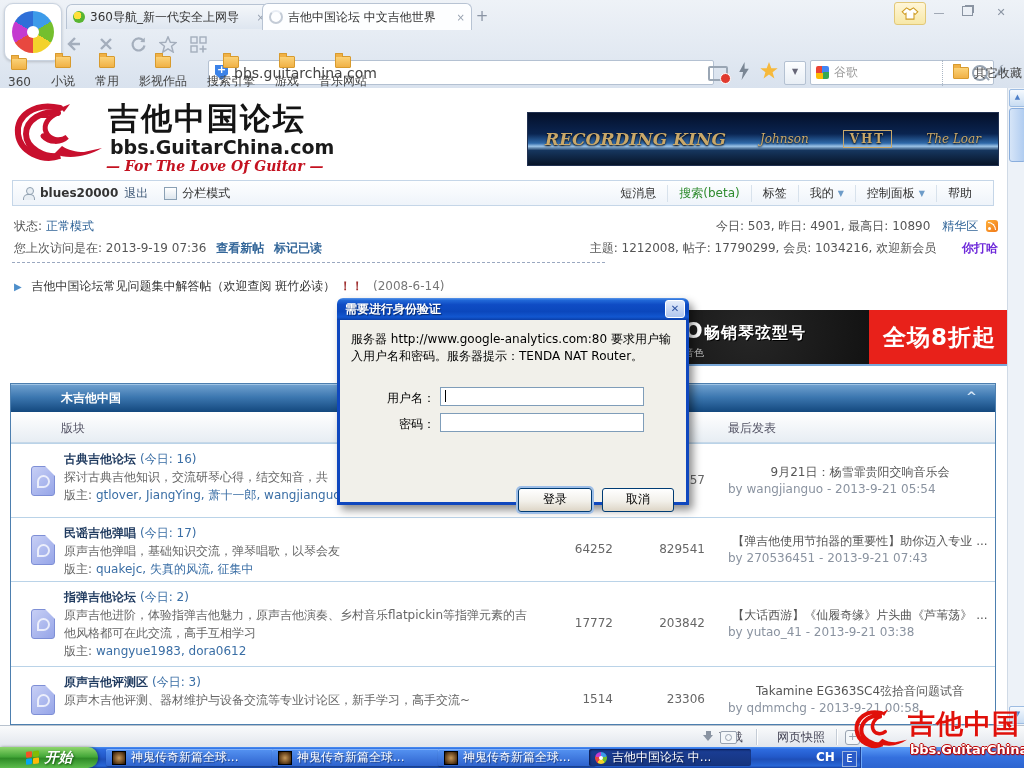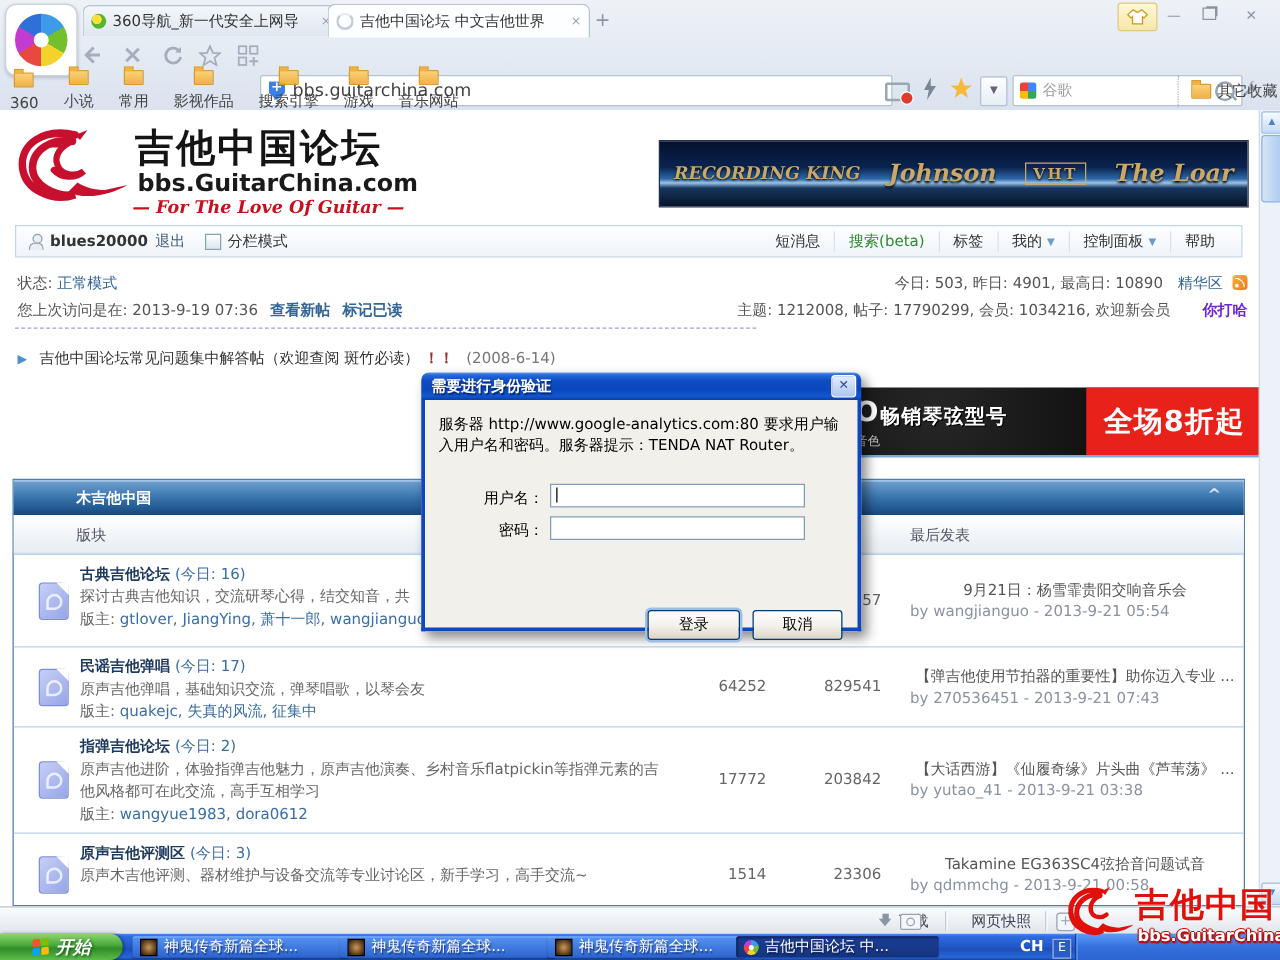--- a/index.html
+++ b/index.html
@@ -49,21 +49,21 @@
   #page{position:absolute;left:0;top:88px;width:1024px;height:637px;background:#fff;overflow:hidden;}
   #sitelogo{position:absolute;left:10px;top:10px;width:330px;height:72px;}
   #logotitle{position:absolute;left:98px;top:0px;font-size:31px;font-weight:bold;color:#141414;letter-spacing:2px;}
   #logodomain{position:absolute;left:100px;top:38px;font-size:19px;font-weight:bold;color:#1A1A1A;}
   #logoslogan{position:absolute;left:96px;top:60px;font-size:14px;font-weight:bold;font-style:italic;color:#C41220;font-family:"DejaVu Serif","Liberation Serif",serif;}
   #topbanner{position:absolute;left:527px;top:24px;width:470px;height:52px;border:1px solid #203050;
     background:linear-gradient(180deg,#04102A 0%,#0A2450 40%,#2E68A8 58%,#9CC4E8 64%,#16365E 72%,#071428 100%);
     display:flex;align-items:center;justify-content:space-around;overflow:hidden;}
   .brand{color:#C9A86A;font-family:"DejaVu Serif","Liberation Serif",serif;font-style:italic;text-shadow:0 1px 2px #000;}
   .brand.box{border:1px solid #C9A86A;padding:1px 6px;letter-spacing:2px;font-style:normal;font-weight:bold;}
-  .brand.script{font-size:19px;font-weight:bold;}
+  .brand.script{font-size:12px;font-weight:normal;}
   #userbar{position:absolute;left:12px;top:92px;width:982px;height:26px;border:1px solid #C5D6E8;background:linear-gradient(#FDFEFF,#EFF4FA);display:flex;align-items:center;padding:0 10px;box-sizing:border-box;}
   .person{width:12px;height:13px;position:relative;margin-right:5px;}
   .person::before{content:"";position:absolute;left:3px;top:0;width:6px;height:6px;border:1px solid #90A0B0;border-radius:50%;background:#E8EEF4;}
   .person::after{content:"";position:absolute;left:0;top:7px;width:10px;height:5px;border:1px solid #90A0B0;border-bottom:none;border-radius:5px 5px 0 0;background:#E8EEF4;}
   .uname{font-weight:bold;color:#333;margin-right:6px;}
   .ulink{color:#405A78;margin-right:16px;}
   .chk{width:11px;height:11px;border:1px solid #8AA0B4;background:linear-gradient(#FFF,#DDE6EE);margin-right:5px;}
   #usermenu{margin-left:auto;display:flex;align-items:center;gap:0;}
   #usermenu .mi{padding:0 11px;border-right:1px solid #D8E2EC;color:#333;display:flex;align-items:center;gap:4px;}
   #usermenu .mi:last-child{border-right:none;}
@@ -294,21 +294,21 @@
         <path d="M50 10 L60 6 L54 14 Z" fill="#C8102E"></path>
         <path d="M30 20 L36 12 L40 20 Z" fill="#C8102E"></path>
         <path d="M44 56 C60 62 78 58 92 50 L74 54 C66 54 58 52 52 48 Z" fill="#C8102E"></path>
       </svg>
       <div id="logotitle">吉他中国论坛</div>
       <div id="logodomain">bbs.GuitarChina.com</div>
       <div id="logoslogan">— For The Love Of Guitar —</div>
     </div>
 
     <div id="topbanner">
-      <span class="brand" style="font-size:14px;font-weight:bold;">RECORDING KING</span>
+      <span class="brand" style="font-size:17px;font-weight:bold;">RECORDING KING</span>
       <span class="brand script">Johnson</span>
       <span class="brand box">VHT</span>
       <span class="brand script">The Loar</span>
     </div>
 
     <div id="userbar">
       <span class="person"></span>
       <span class="uname">blues20000</span>
       <a class="ulink">退出</a>
       <span class="chk"></span>

